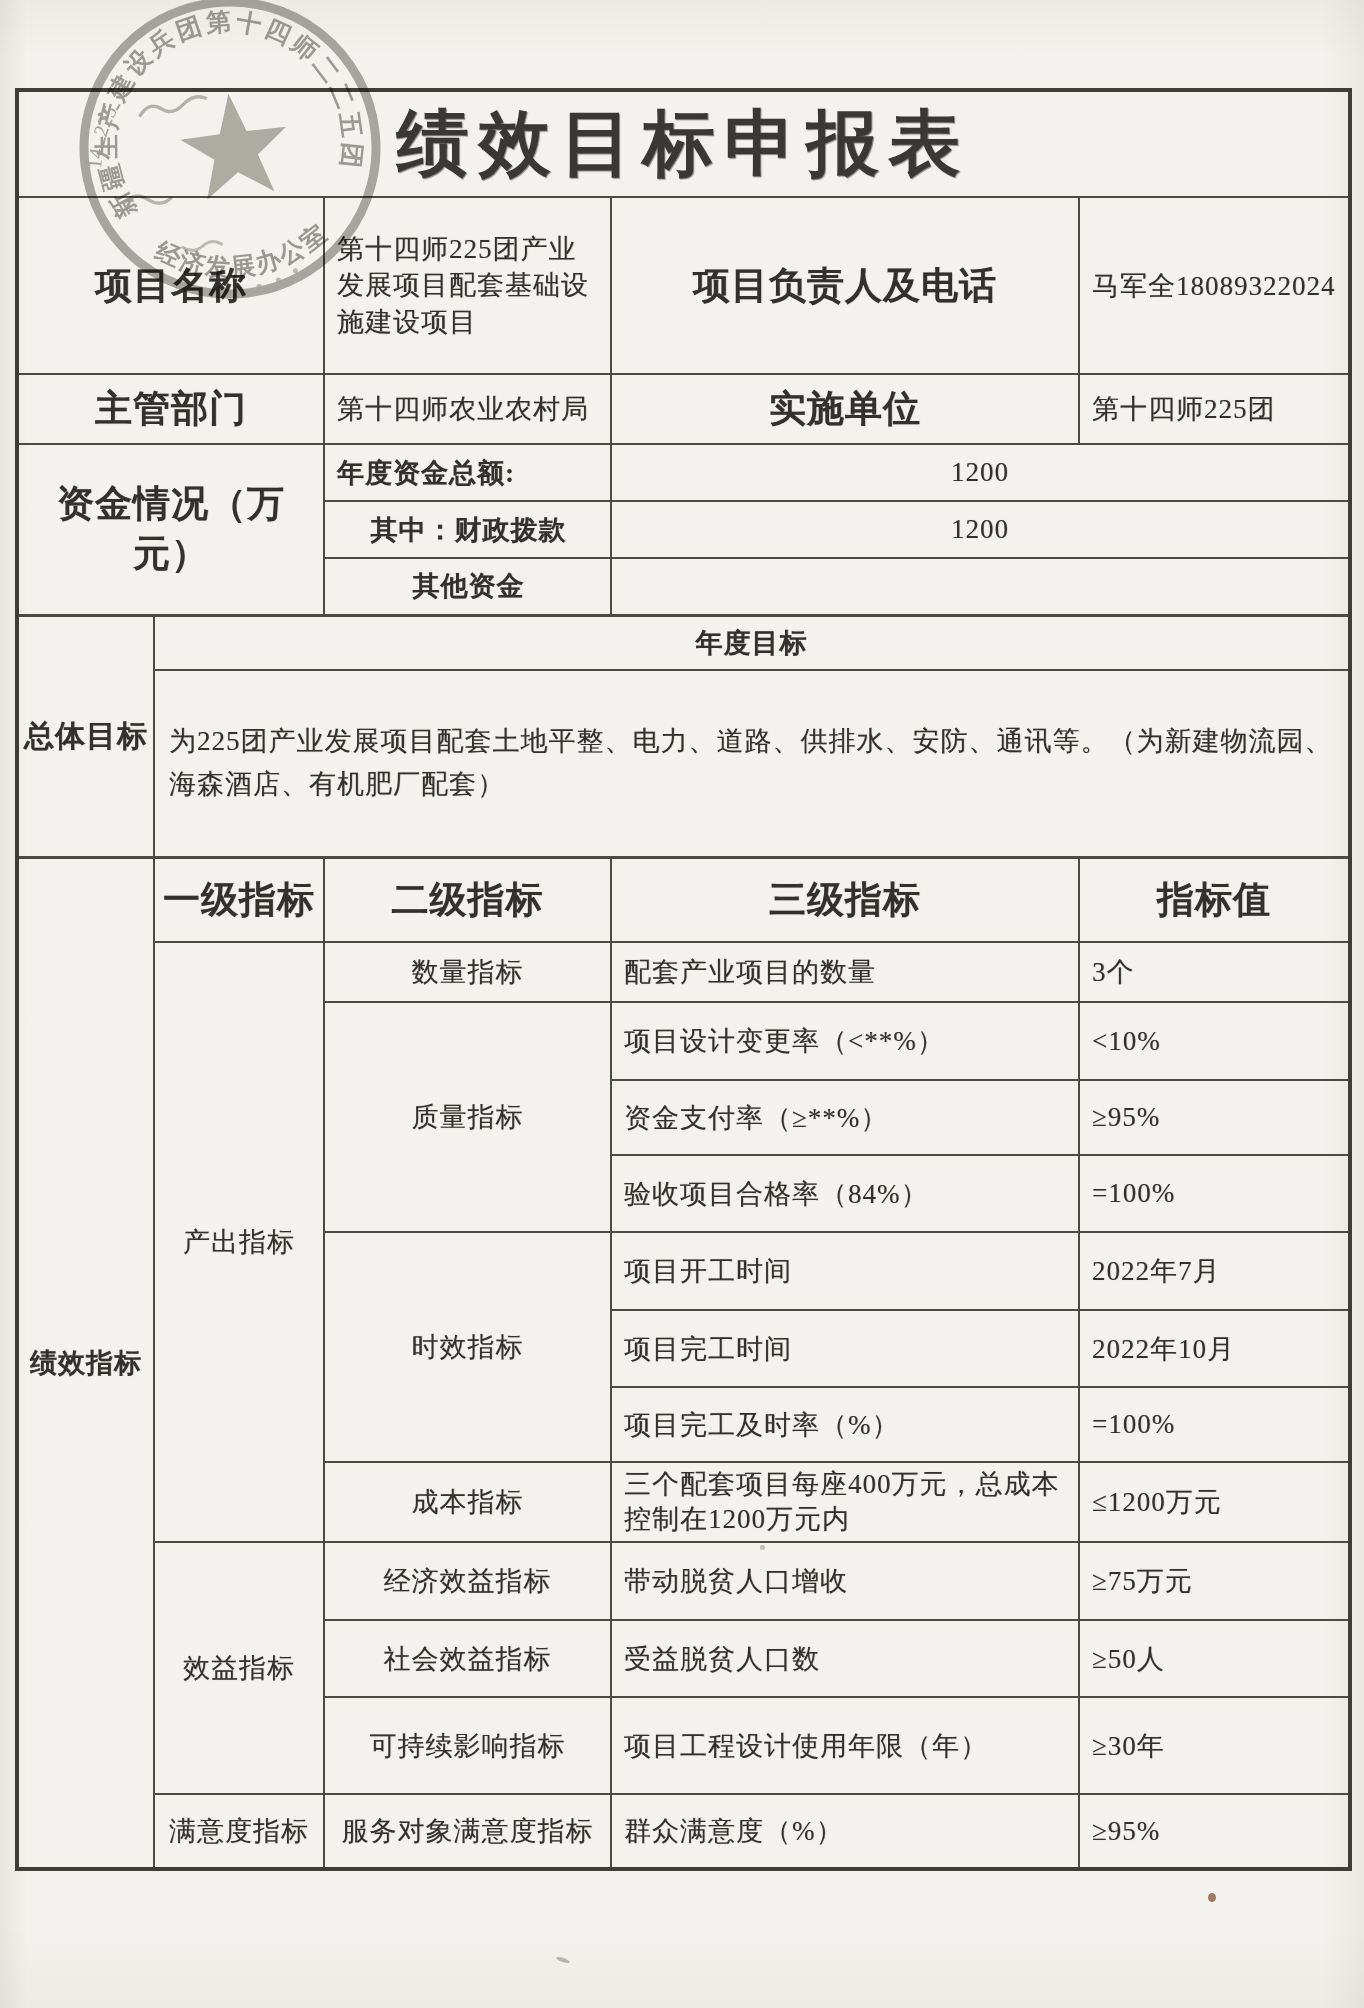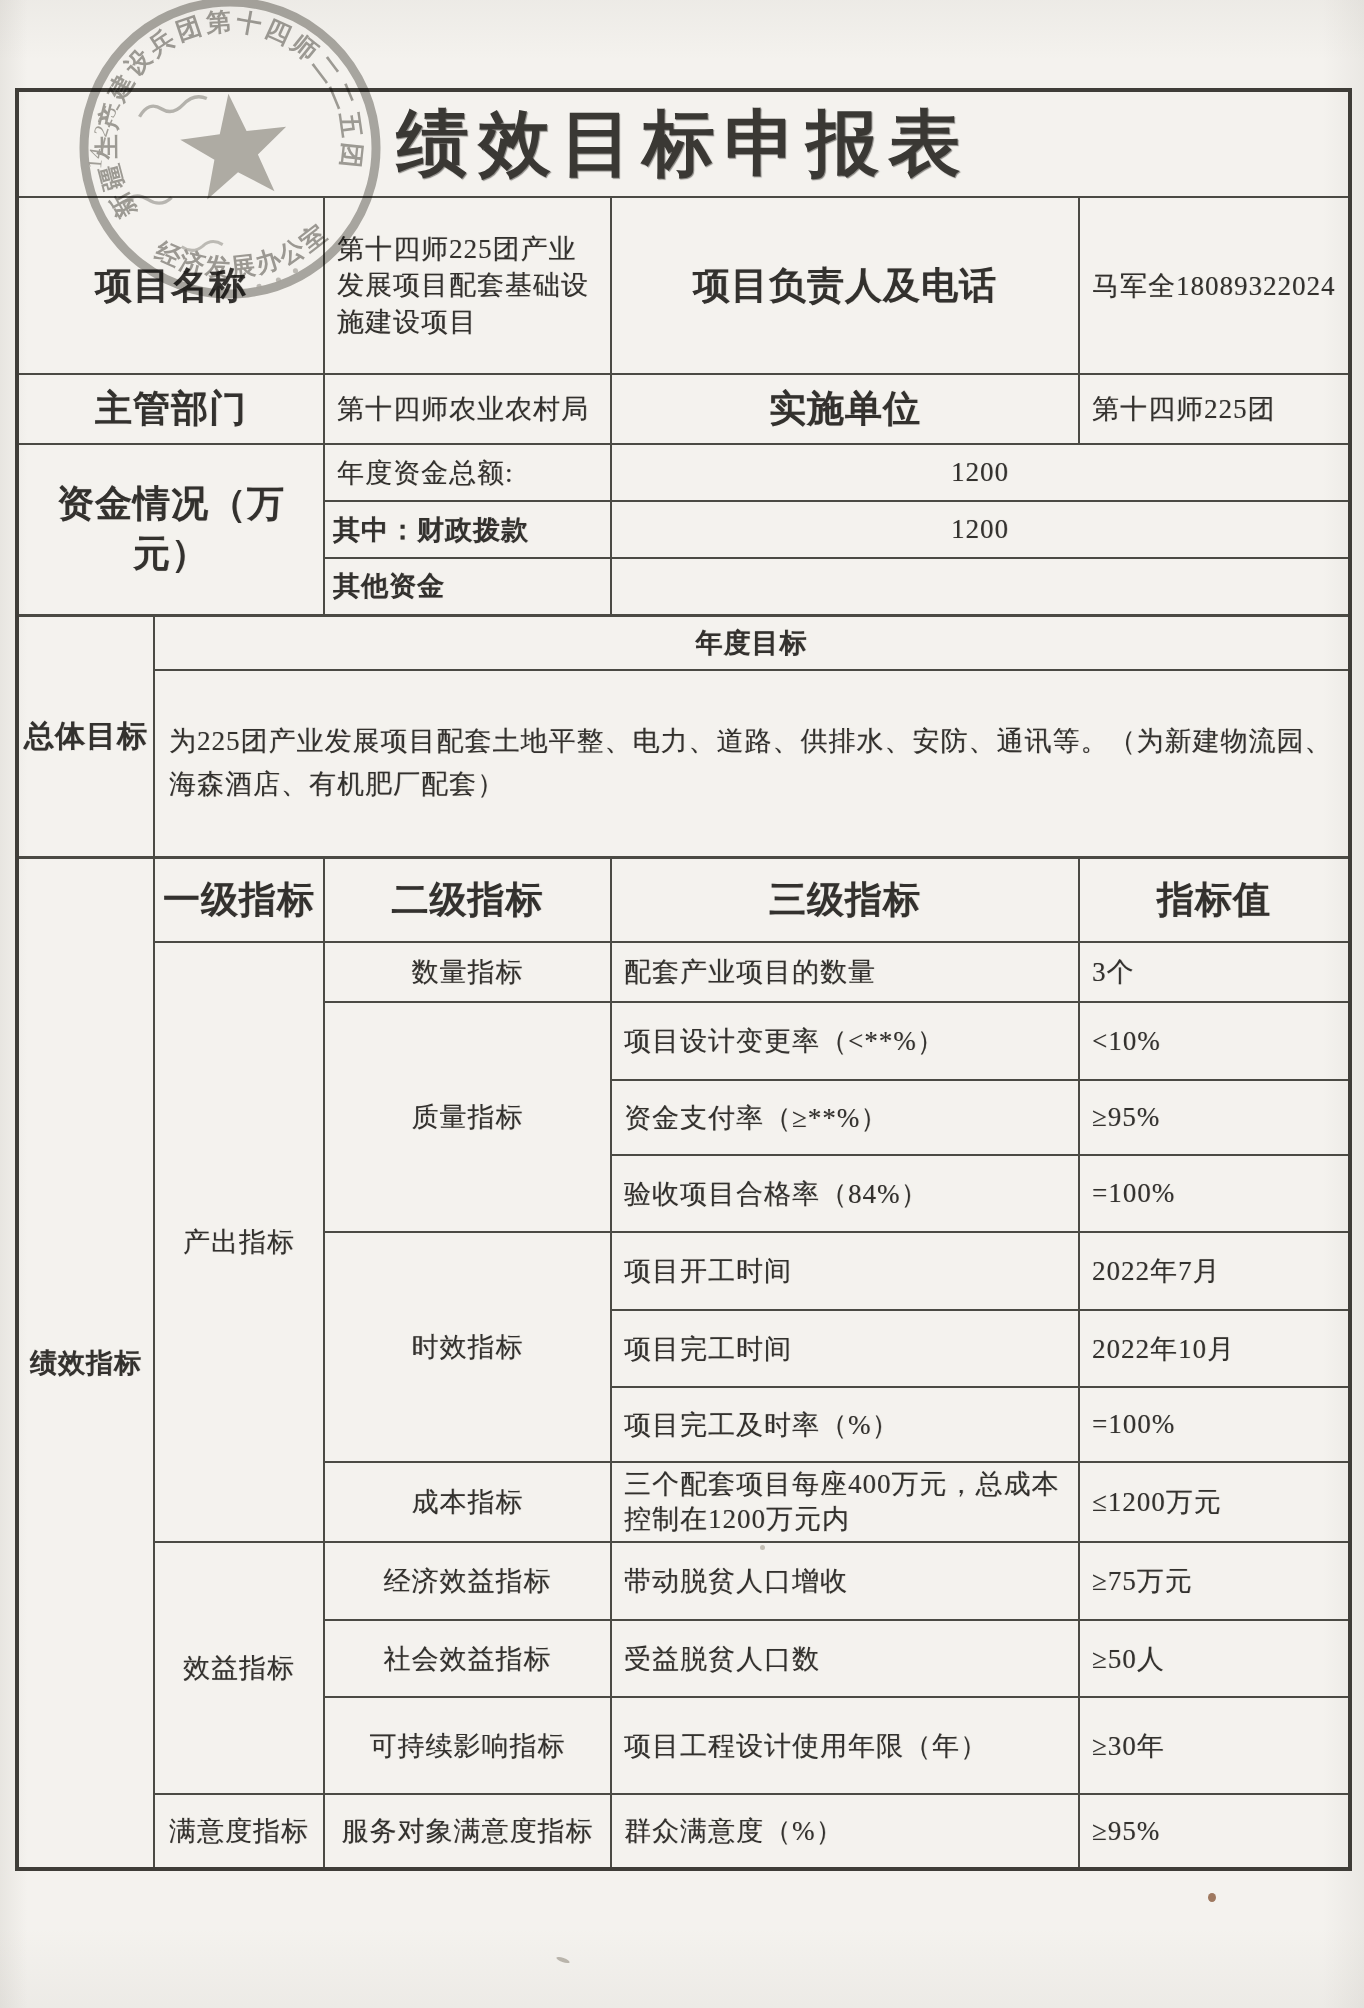--- a/index.html
+++ b/index.html
@@ -12,21 +12,21 @@
          color:#33312e;}
   table.form{position:absolute;left:15px;top:88px;width:1333px;
              border-collapse:collapse;table-layout:fixed;
              border:4px solid #3f3d38;}
   td{border:2px solid #4b4a44;padding:4px 8px;font-size:27px;
      letter-spacing:1px;vertical-align:middle;word-break:break-all;
      text-shadow:0.4px 0.4px 0.7px rgba(52,50,46,.38);}
   td.hd,td.lbl{font-weight:bold;text-align:center;font-size:37px;}
   td.c{text-align:center;}
   td.l{text-align:left;padding-left:12px;}
-  td.r{text-align:left;padding-right:6px;}
+  td.r{text-align:center;padding-right:6px;}
   tr.sec td{border-top-width:3px;}
   .title-cell{border-bottom:2px solid #4b4a44;text-align:center;vertical-align:middle;}
   .big-title{font-size:72px;font-weight:bold;letter-spacing:10px;color:#3a3834;
              text-shadow:1px 1px 1px rgba(45,43,40,.55);}
   .goal-text{line-height:1.62;text-align:left;}
   .stamp{position:absolute;left:52px;top:-6px;width:352px;height:334px;
          opacity:.82;mix-blend-mode:multiply;z-index:5;pointer-events:none;}
   .speck{position:absolute;border-radius:50%;}
   .speck1{left:1208px;top:1893px;width:8px;height:9px;background:#8a5a3c;opacity:.8;}
   .speck2{left:556px;top:1958px;width:14px;height:4px;background:#b9b4ab;transform:rotate(20deg);}
@@ -62,21 +62,21 @@
 
     <tr style="height:70px">
       <td class="lbl" colspan="2">主管部门</td>
       <td class="l">第十四师农业农村局</td>
       <td class="lbl">实施单位</td>
       <td class="l">第十四师225团</td>
     </tr>
 
     <tr style="height:57px">
       <td class="lbl" colspan="2" rowspan="3">资金情况（万元）</td>
-      <td class="l" style="font-weight:normal">年度资金总额:</td>
+      <td class="l" style="font-weight:bold">年度资金总额:</td>
       <td class="c" colspan="2">1200</td>
     </tr>
     <tr style="height:57px">
       <td class="r" style="font-weight:bold">其中：财政拨款</td>
       <td class="c" colspan="2">1200</td>
     </tr>
     <tr style="height:57px">
       <td class="r" style="font-weight:bold">其他资金</td>
       <td class="c" colspan="2"></td>
     </tr>

